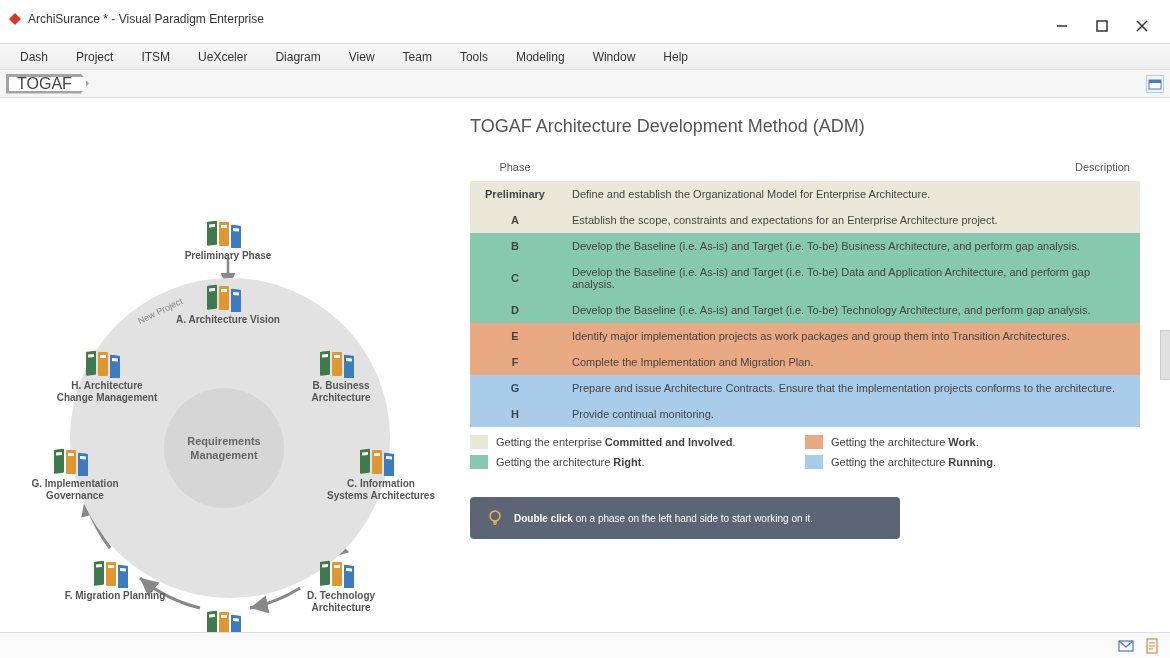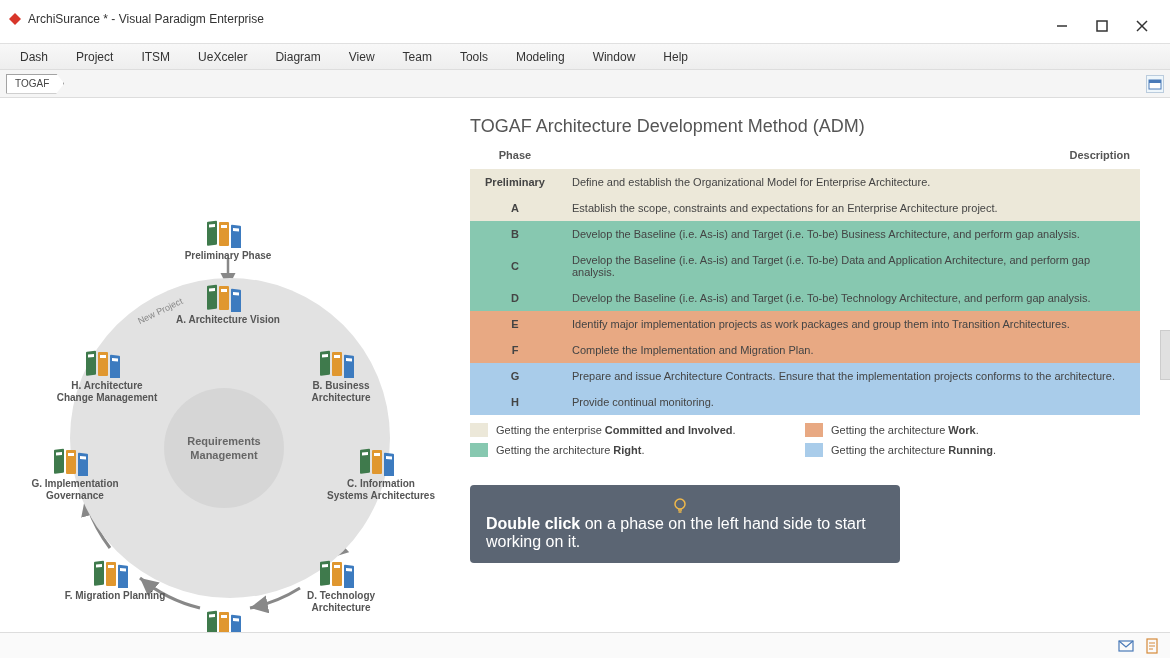--- a/index.html
+++ b/index.html
@@ -8,46 +8,46 @@
 .titlebar { height: 44px; display: flex; align-items: flex-start; padding: 12px 8px; border-bottom: 1px solid #e0e0e0; }
 .titlebar .app-icon { width: 14px; height: 14px; margin-right: 6px; }
 .titlebar .title { font-size: 12px; color: #333; flex: 1; }
 .titlebar .win-controls { display: flex; gap: 0; }
 .titlebar .win-btn { width: 40px; height: 28px; display: flex; align-items: center; justify-content: center; cursor: pointer; }
 
 .menubar { height: 26px; display: flex; align-items: center; background: linear-gradient(#f8f8f8,#eeeeee); border-bottom: 1px solid #ddd; padding: 0 6px; }
 .menubar .menu-item { padding: 4px 14px; cursor: pointer; font-size: 12px; color: #333; }
 
 .breadcrumb-bar { height: 28px; display: flex; align-items: center; background: #f5f5f5; border-bottom: 1px solid #ddd; padding: 0 6px; position: relative; }
-.breadcrumb-item { background: #fff; border: 1px solid #a3a3a3; padding: 2px 14px 2px 8px; font-size: 10px; color: #444; position: relative; height: 20px; display: flex; align-items: center; clip-path: polygon(0 0, calc(100% - 8px) 0, 100% 50%, calc(100% - 8px) 100%, 0 100%); }
+.breadcrumb-item { background: #fff; border: 3px solid #a3a3a3; padding: 2px 14px 2px 8px; font-size: 16px; color: #444; position: relative; height: 20px; display: flex; align-items: center; clip-path: polygon(0 0, calc(100% - 8px) 0, 100% 50%, calc(100% - 8px) 100%, 0 100%); }
 .bc-right-icon { position: absolute; right: 6px; width: 18px; height: 18px; border: 1px solid #bcd; background: #eef6fb; cursor: pointer; display:flex; align-items:center; justify-content:center;}
 
 .main { display: flex; height: 548px; }
 .diagram-pane { width: 460px; position: relative; padding: 10px; }
 .info-pane { flex: 1; padding: 18px 30px 18px 10px; overflow: auto; }
 
-.info-title { font-size: 18px; color: #555; margin-bottom: 4px; font-weight: 400; }
+.info-title { font-size: 18px; color: #555; margin-bottom: 16px; font-weight: 400; }
 .phase-table { width: 100%; border-collapse: collapse; font-size: 11px; }
-.phase-table th { font-weight: bold; color: #555; padding: 8px 10px; text-align: left; }
+.phase-table th { font-weight: normal; color: #555; padding: 8px 10px; text-align: left; }
 .phase-table th.phase-col { text-align: center; width: 90px; }
 .phase-table th.desc-col { text-align: right; }
 .phase-table td { padding: 7px 12px; color: #444; }
 .phase-table td.phase-cell { font-weight: bold; text-align: center; }
 .row-beige { background: #ece8d9; }
 .row-green { background: #87c8b0; }
 .row-orange { background: #e8a983; }
 .row-blue { background: #a9ccea; }
 
 .legend { display: flex; margin-top: 8px; font-size: 11px; color: #444; }
 .legend-col { flex: 1; }
 .legend-row { display: flex; align-items: center; margin-bottom: 6px; }
 .legend-swatch { width: 18px; height: 14px; margin-right: 8px; }
 .legend-row b { font-weight: bold; margin-left: 3px; }
 
-.hint-box { margin-top: 22px; background: #5b6573; color: #fff; border-radius: 4px; padding: 12px 16px; font-size: 16px; display: flex; align-items: center; width: 430px; flex-direction: column; }
+.hint-box { margin-top: 22px; background: #5b6573; color: #fff; border-radius: 4px; padding: 12px 16px; font-size: 10px; display: flex; align-items: center; width: 430px; }
 .hint-box .bulb { width: 18px; height: 18px; margin-right: 10px; }
 .hint-box b { font-weight: bold; }
 
 .statusbar { position: absolute; bottom: 0; left: 0; right: 0; height: 26px; border-top: 1px solid #ddd; background: #fafafa; display: flex; align-items: center; justify-content: flex-end; padding: 0 10px; gap: 10px; }
 .status-icon { width: 16px; height: 16px; cursor: pointer; }
 
 
 .diagram { position: relative; width: 440px; height: 520px; }
 .big-circle { position: absolute; left: 60px; top: 170px; width: 320px; height: 320px; border-radius: 50%; background: #e2e2e2; }
 .center-circle { position: absolute; left: 154px; top: 280px; width: 120px; height: 120px; border-radius: 50%; background: #d6d6d6; display: flex; align-items: center; justify-content: center; text-align: center; font-size: 11px; color: #666; font-weight: bold; line-height: 1.3; }

